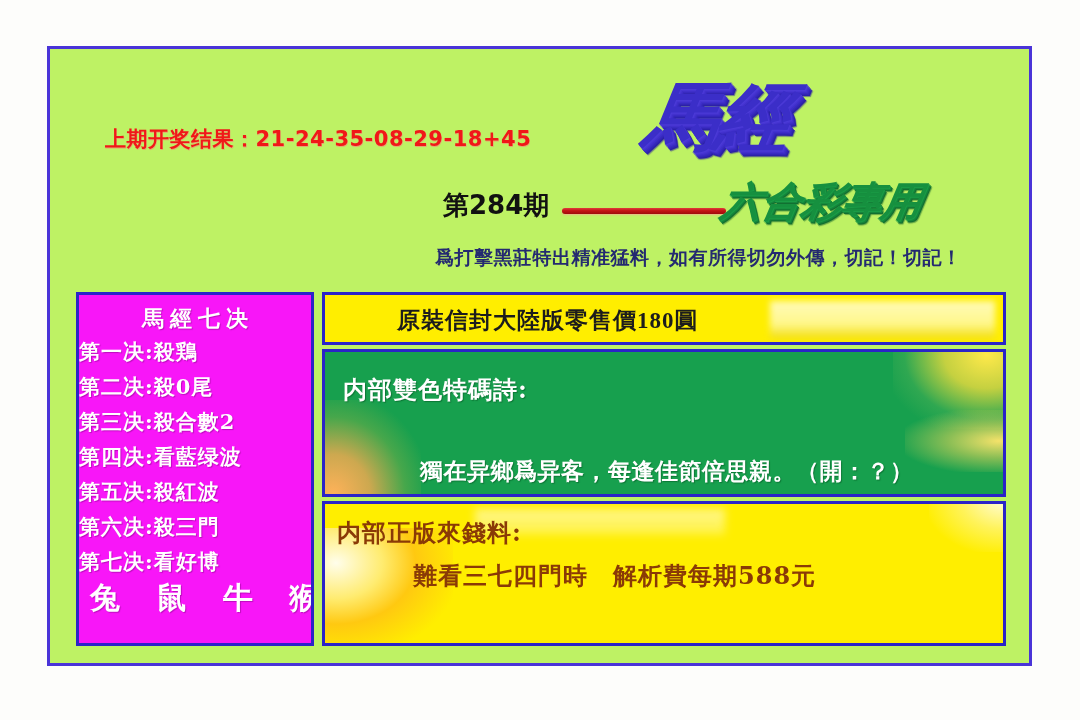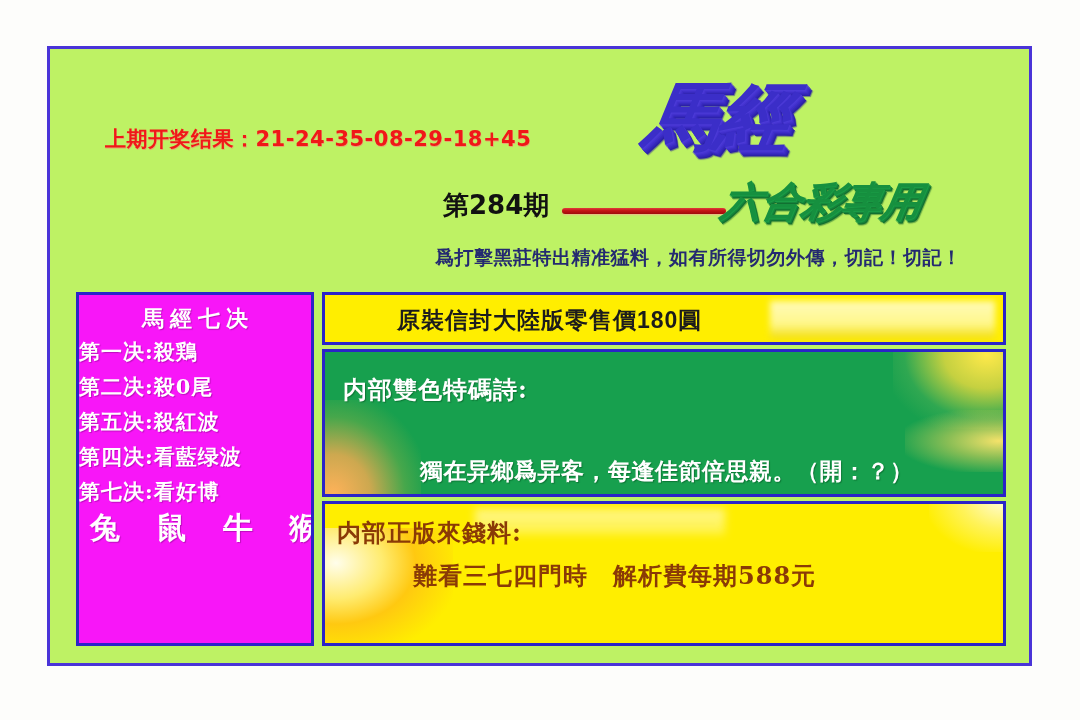--- a/index.html
+++ b/index.html
@@ -207,21 +207,21 @@
     top: 6px;
     width: 225px;
     height: 38px;
     background: linear-gradient(180deg, rgba(255,255,255,0.72) 0%, rgba(255,255,255,0.55) 60%, rgba(215,190,30,0.35) 100%);
     filter: blur(3px);
   }
   #price-text {
     position: absolute;
     left: 72px;
     top: 10px;
-    font-family: Liberation Sans, sans-serif;
+    font-family: Liberation Serif, serif;
     font-size: 23px;
     font-weight: 700;
     color: #1c1c1c;
     white-space: nowrap;
     letter-spacing: 1px;
   }
 
   
   #poem-panel {
     position: absolute;
@@ -364,22 +364,24 @@
       <div id="tagline">爲打擊黑莊特出精准猛料，如有所得切勿外傳，切記！切記！</div>
     </div>
 
     <div id="content">
 
       <div id="left-panel">
         <div id="left-title">馬經七决</div>
 
         <div class="decision-row">第一决:殺鶏</div>
         <div class="decision-row">第二决:殺0尾</div>
+        <div class="decision-row">第三决:殺合數2</div>
+        <div class="decision-row">第四决:看藍绿波</div>
         <div class="decision-row">第五决:殺紅波</div>
-        <div class="decision-row">第四决:看藍绿波</div>
+        <div class="decision-row">第六决:殺三門</div>
         <div class="decision-row">第七决:看好博</div>
 
         <div id="zodiac-row">
           <span>兔</span>
           <span>鼠</span>
           <span>牛</span>
           <span>猴</span>
         </div>
       </div>
 

